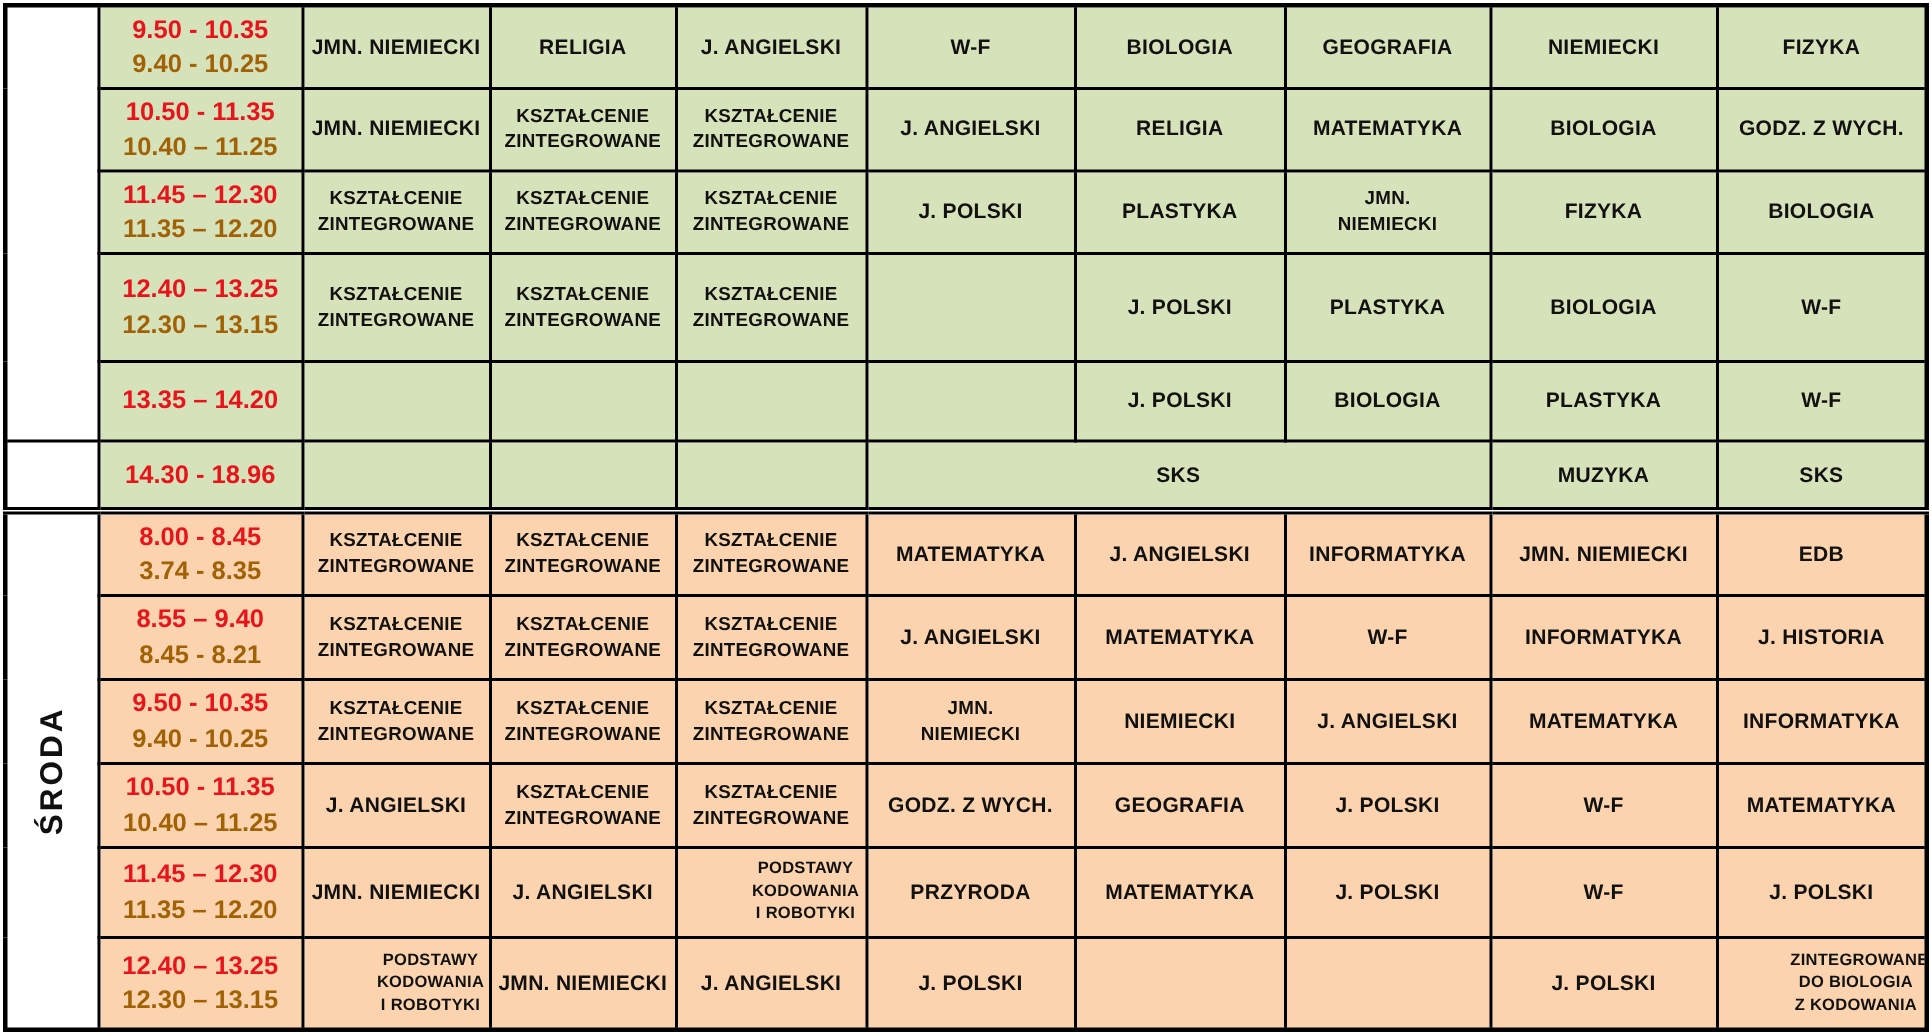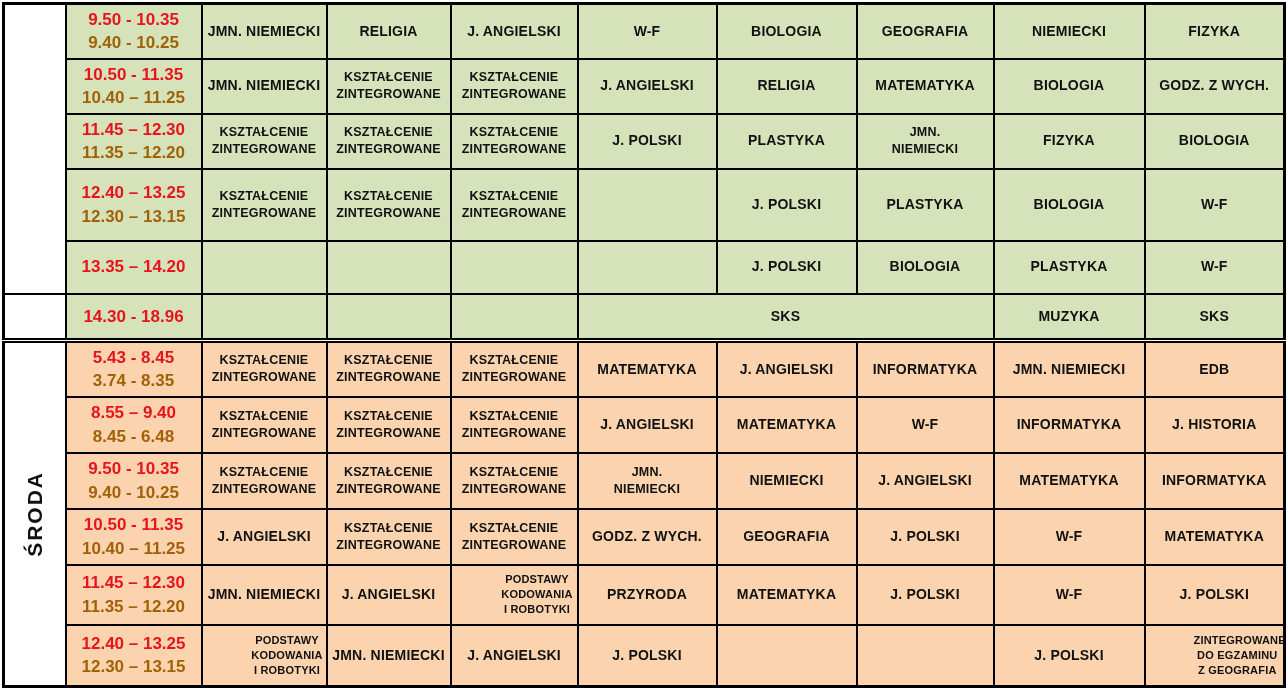--- a/index.html
+++ b/index.html
@@ -255,21 +255,21 @@
           </td>
           <td class="dbl lesson">
             <div>SKS</div>
           </td>
         </tr>
         <tr class="orange sep">
           <td rowspan="6" class="day">
             <div class="day-label">ŚRODA</div>
           </td>
           <td class="time">
-            <div class="t1">5.43 - 8.45</div>
+            <div class="t1">8.00 - 8.45</div>
             <div class="t2">3.74 - 8.35</div>
           </td>
           <td class="lesson lines-2">
             <div>KSZTAŁCENIE</div>
             <div>ZINTEGROWANE</div>
           </td>
           <td class="lesson lines-2">
             <div>KSZTAŁCENIE</div>
             <div>ZINTEGROWANE</div>
           </td>
@@ -289,21 +289,21 @@
           <td class="dbl lesson">
             <div>JMN. NIEMIECKI</div>
           </td>
           <td class="dbl lesson">
             <div>EDB</div>
           </td>
         </tr>
         <tr class="orange">
           <td class="time">
             <div class="t1">8.55 – 9.40</div>
-            <div class="t2">8.45 - 6.48</div>
+            <div class="t2">8.45 - 8.21</div>
           </td>
           <td class="lesson lines-2">
             <div>KSZTAŁCENIE</div>
             <div>ZINTEGROWANE</div>
           </td>
           <td class="lesson lines-2">
             <div>KSZTAŁCENIE</div>
             <div>ZINTEGROWANE</div>
           </td>
           <td class="dbl lesson lines-2">
@@ -443,19 +443,19 @@
           <td class="lesson">
             <div>J. POLSKI</div>
           </td>
           <td class="lesson"></td>
           <td class="lesson"></td>
           <td class="dbl lesson">
             <div>J. POLSKI</div>
           </td>
           <td class="dbl lesson lines-3">
             <div>ZINTEGROWANE</div>
-            <div>DO EGZAMINU</div>
-            <div>Z GEOGRAFIA</div>
+            <div>DO BIOLOGIA</div>
+            <div>Z KODOWANIA</div>
           </td>
         </tr>
       </tbody>
   </table>
 </div>
 
 </body></html>

